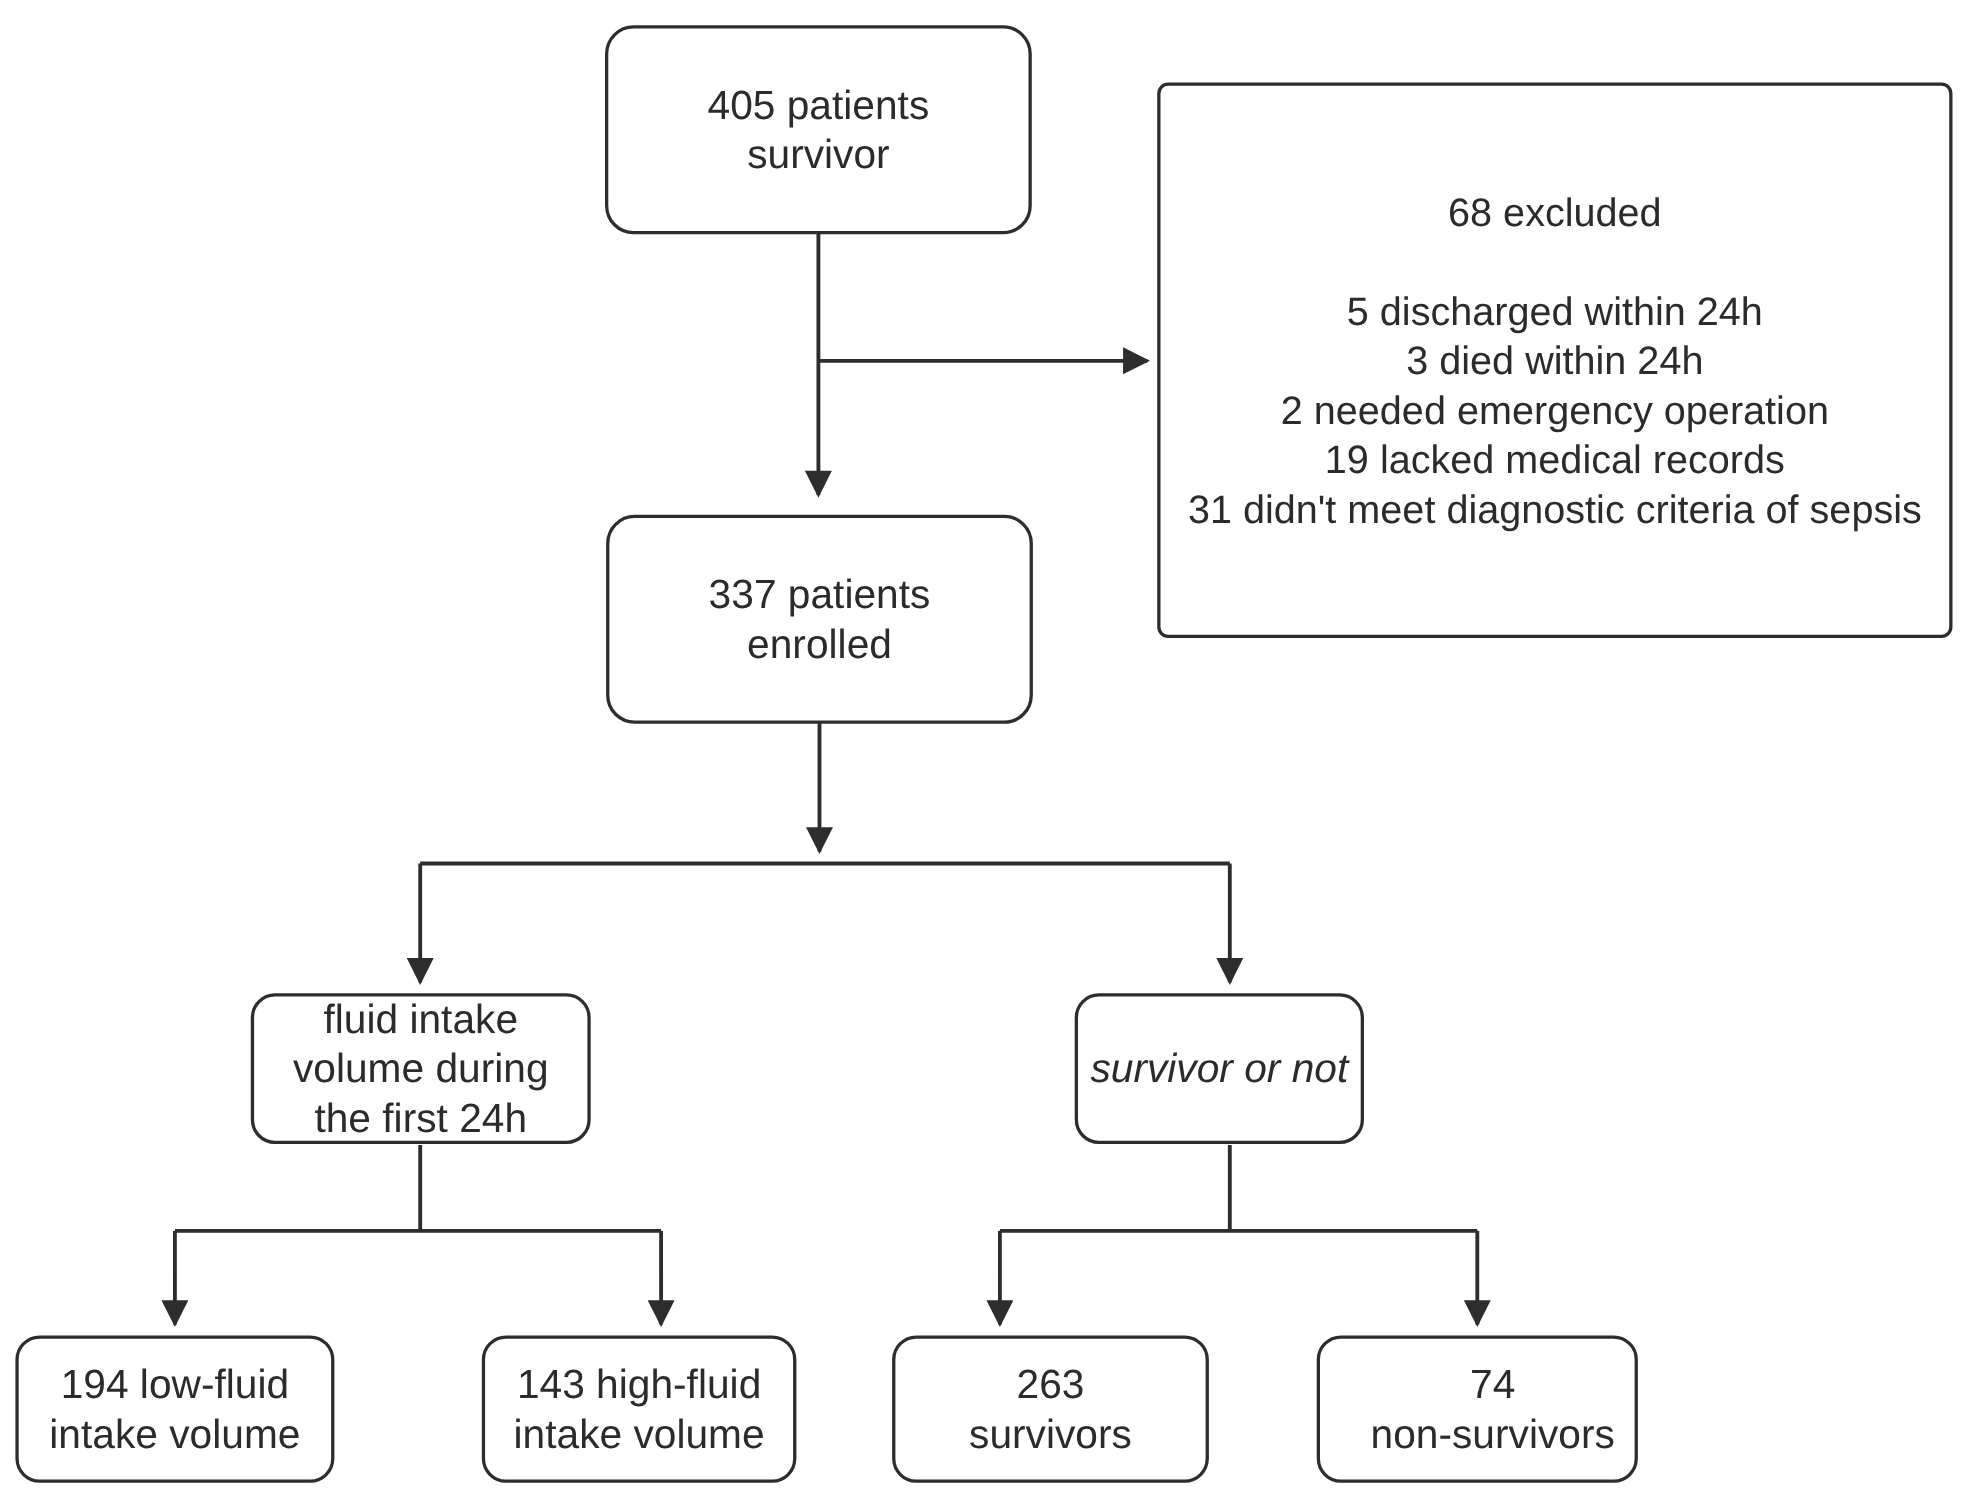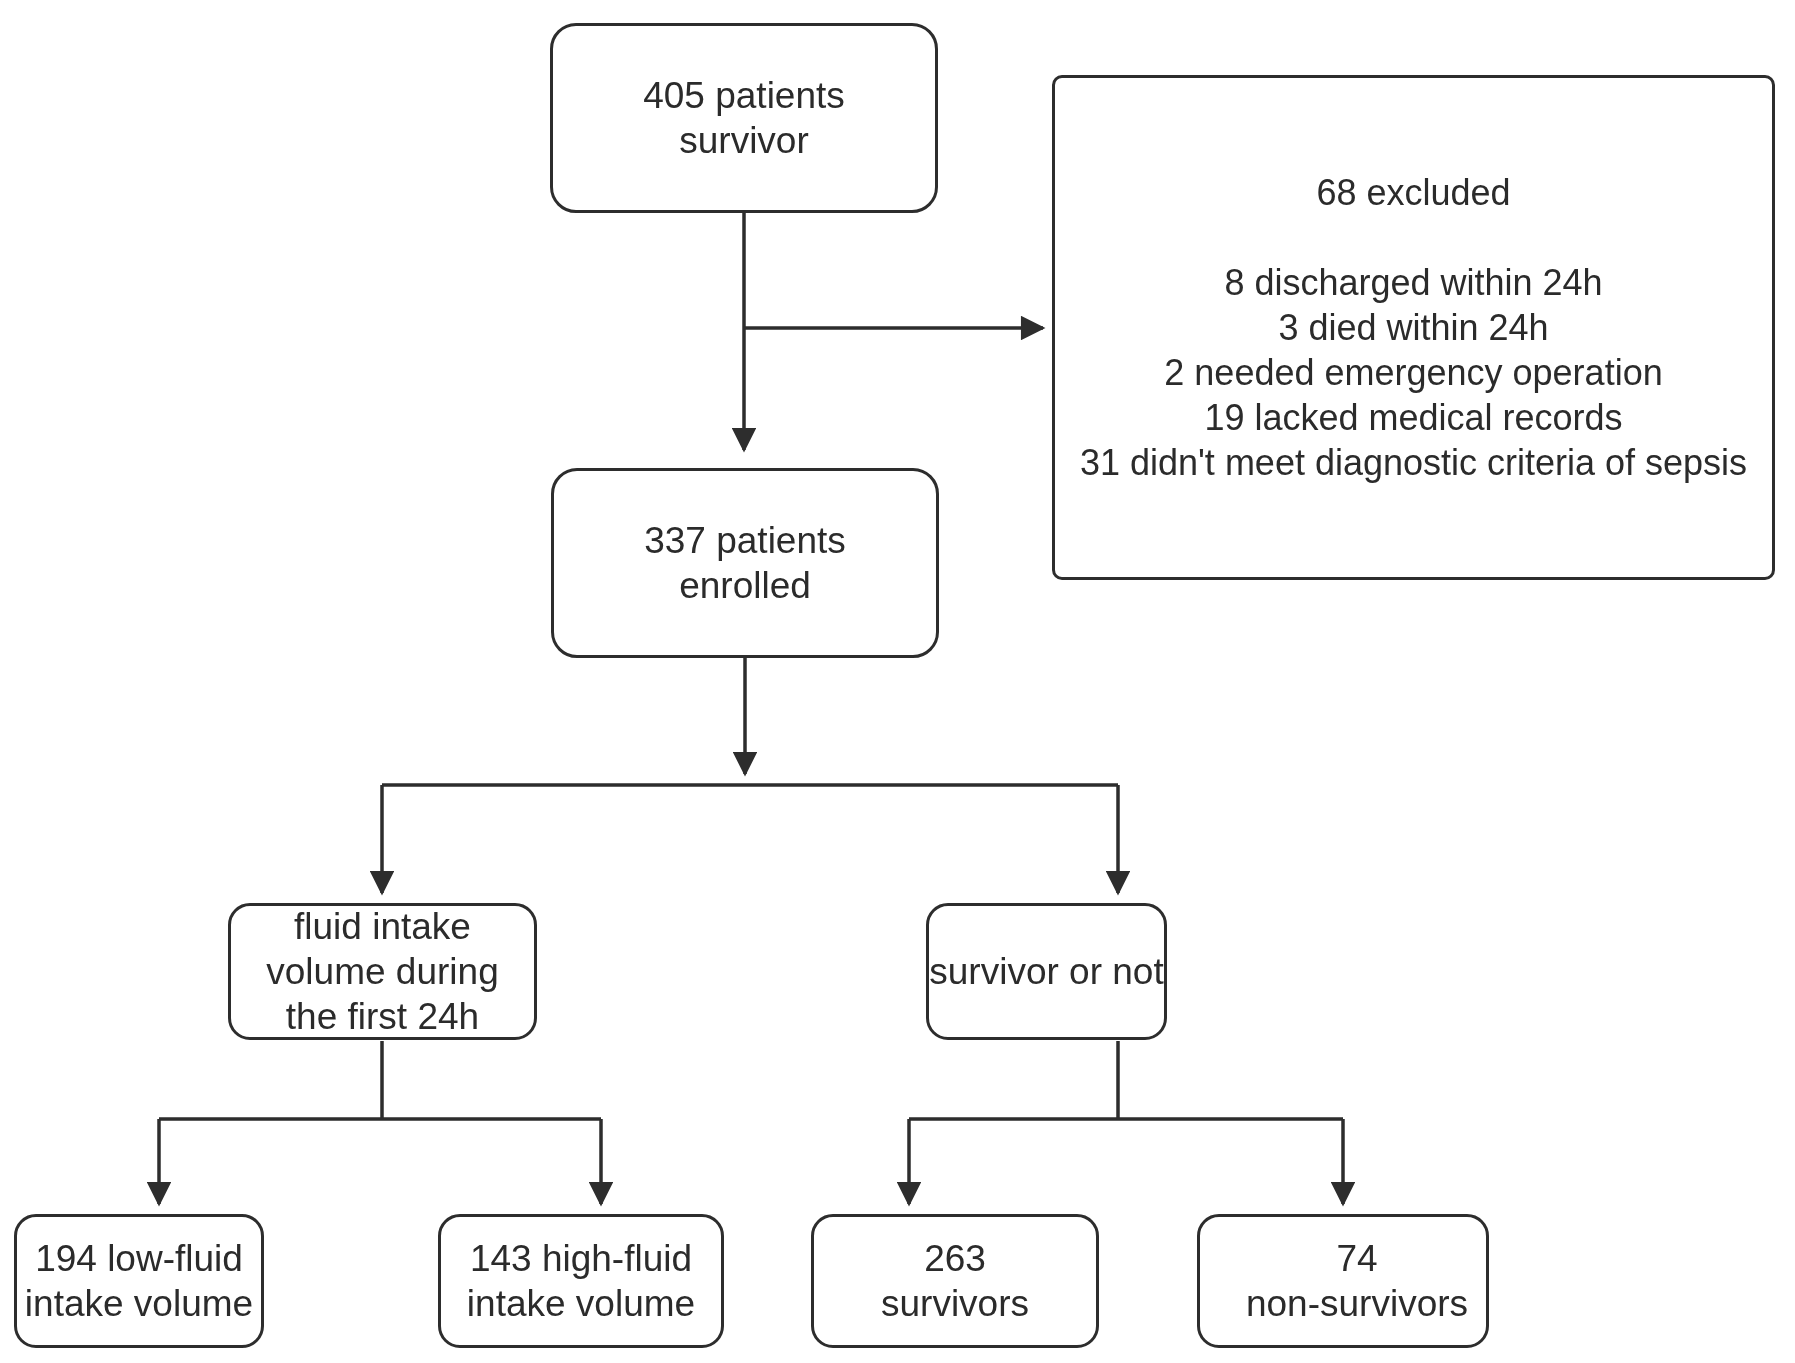--- a/index.html
+++ b/index.html
@@ -39,22 +39,22 @@
   .r-small{border-radius:22px;}
   .r-mid{border-radius:26px;margin-top:10px;}
   .r-big{border-radius:10px;}
   .spacer{height:45px;}
 
   
   #box-assessed      {left:550px;  top:13px;   width:388px; height:190px;}
   #box-excluded      {left:1052px; top:75px;   width:723px; height:505px; font-size:36px;}
   #box-enrolled      {left:551px;  top:458px;  width:388px; height:190px;}
   #box-fluid-group   {left:228px;  top:903px;  width:309px; height:137px;}
-  #box-survivor-group{left:926px;  top:903px;  width:241px; height:137px;}
-  #box-low-fluid     {left:14px;   top:1214px; width:250px; height:134px;}
+  #box-survivor-group{left:977px;  top:903px;  width:263px; height:137px;font-style:italic;}
+  #box-low-fluid     {left:14px;   top:1214px; width:290px; height:134px;}
   #box-high-fluid    {left:438px;  top:1214px; width:286px; height:134px;}
   #box-survivors     {left:811px;  top:1214px; width:288px; height:134px;}
   #box-non-survivors {left:1197px; top:1214px; width:292px; height:134px;padding-left:28px;}
 </style>
 </head>
 <body>
 
 <div class="canvas">
 
   <svg class="connectors" viewBox="0 0 1795 1363" xmlns="http://www.w3.org/2000/svg">
@@ -93,21 +93,21 @@
   </svg>
 
   <div class="node r-mid" id="box-assessed">
     <span>405 patients</span>
     <span>survivor</span>
   </div>
 
   <div class="node r-big" id="box-excluded">
     <span>68 excluded</span>
     <span class="spacer"></span>
-    <span>8 discharged within 24h</span>
+    <span>5 discharged within 24h</span>
     <span>3 died within 24h</span>
     <span>2 needed emergency operation</span>
     <span>19 lacked medical records</span>
     <span>31 didn't meet diagnostic criteria of sepsis</span>
   </div>
 
   <div class="node r-mid" id="box-enrolled">
     <span>337 patients</span>
     <span>enrolled</span>
   </div>

